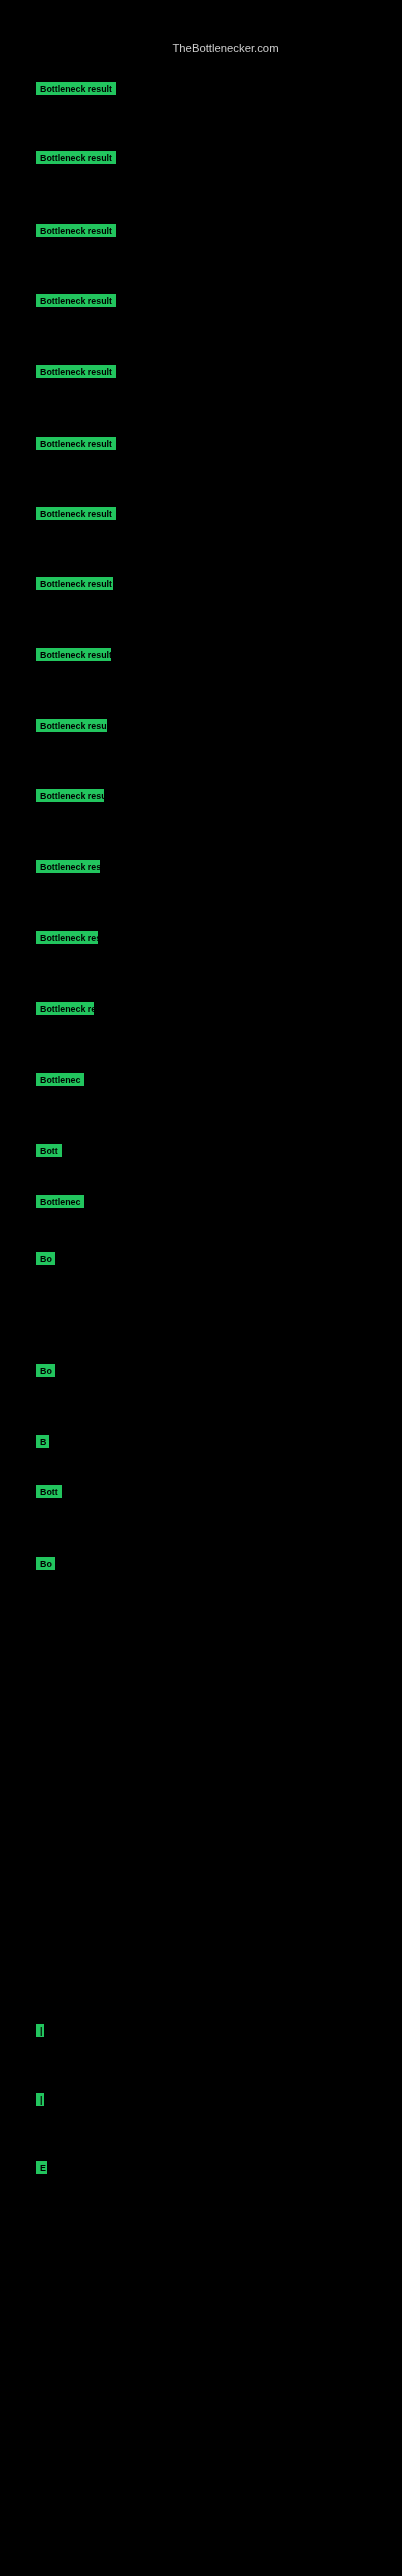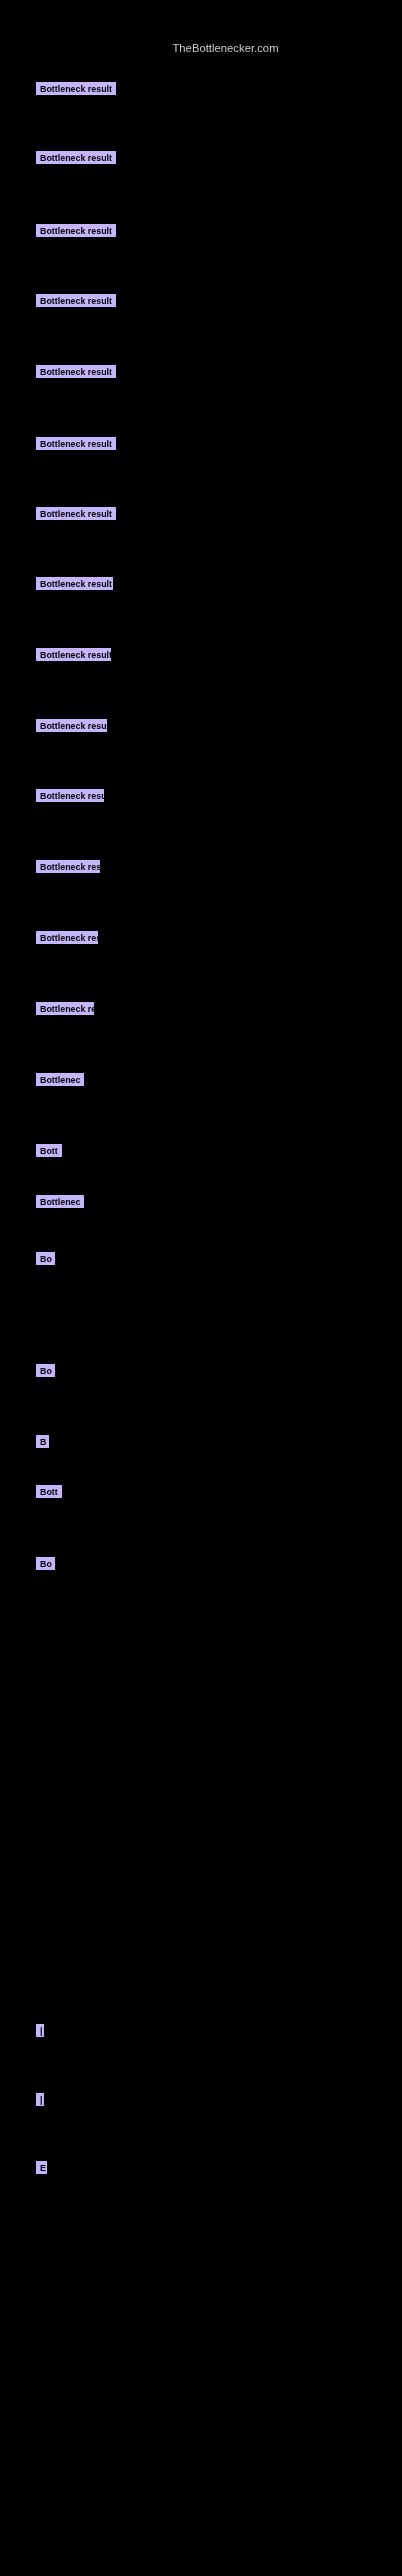--- a/index.html
+++ b/index.html
@@ -21,21 +21,21 @@
       color: #cccccc;
       font-size: 11.3px;
       padding: 6.4px 0;
       position: absolute;
       top: 0;
       left: 0;
       right: 0;
     }
 
     .bottleneck-badge {
-      background-color: #c4b5fd;
+      background-color: #22c55e;
       color: #000000;
       font-size: 8.9px;
       font-weight: bold;
       padding: 1.6px 4px;
       display: inline-block;
       position: absolute;
       left: 0;
       white-space: nowrap;
       overflow: hidden;
     }

